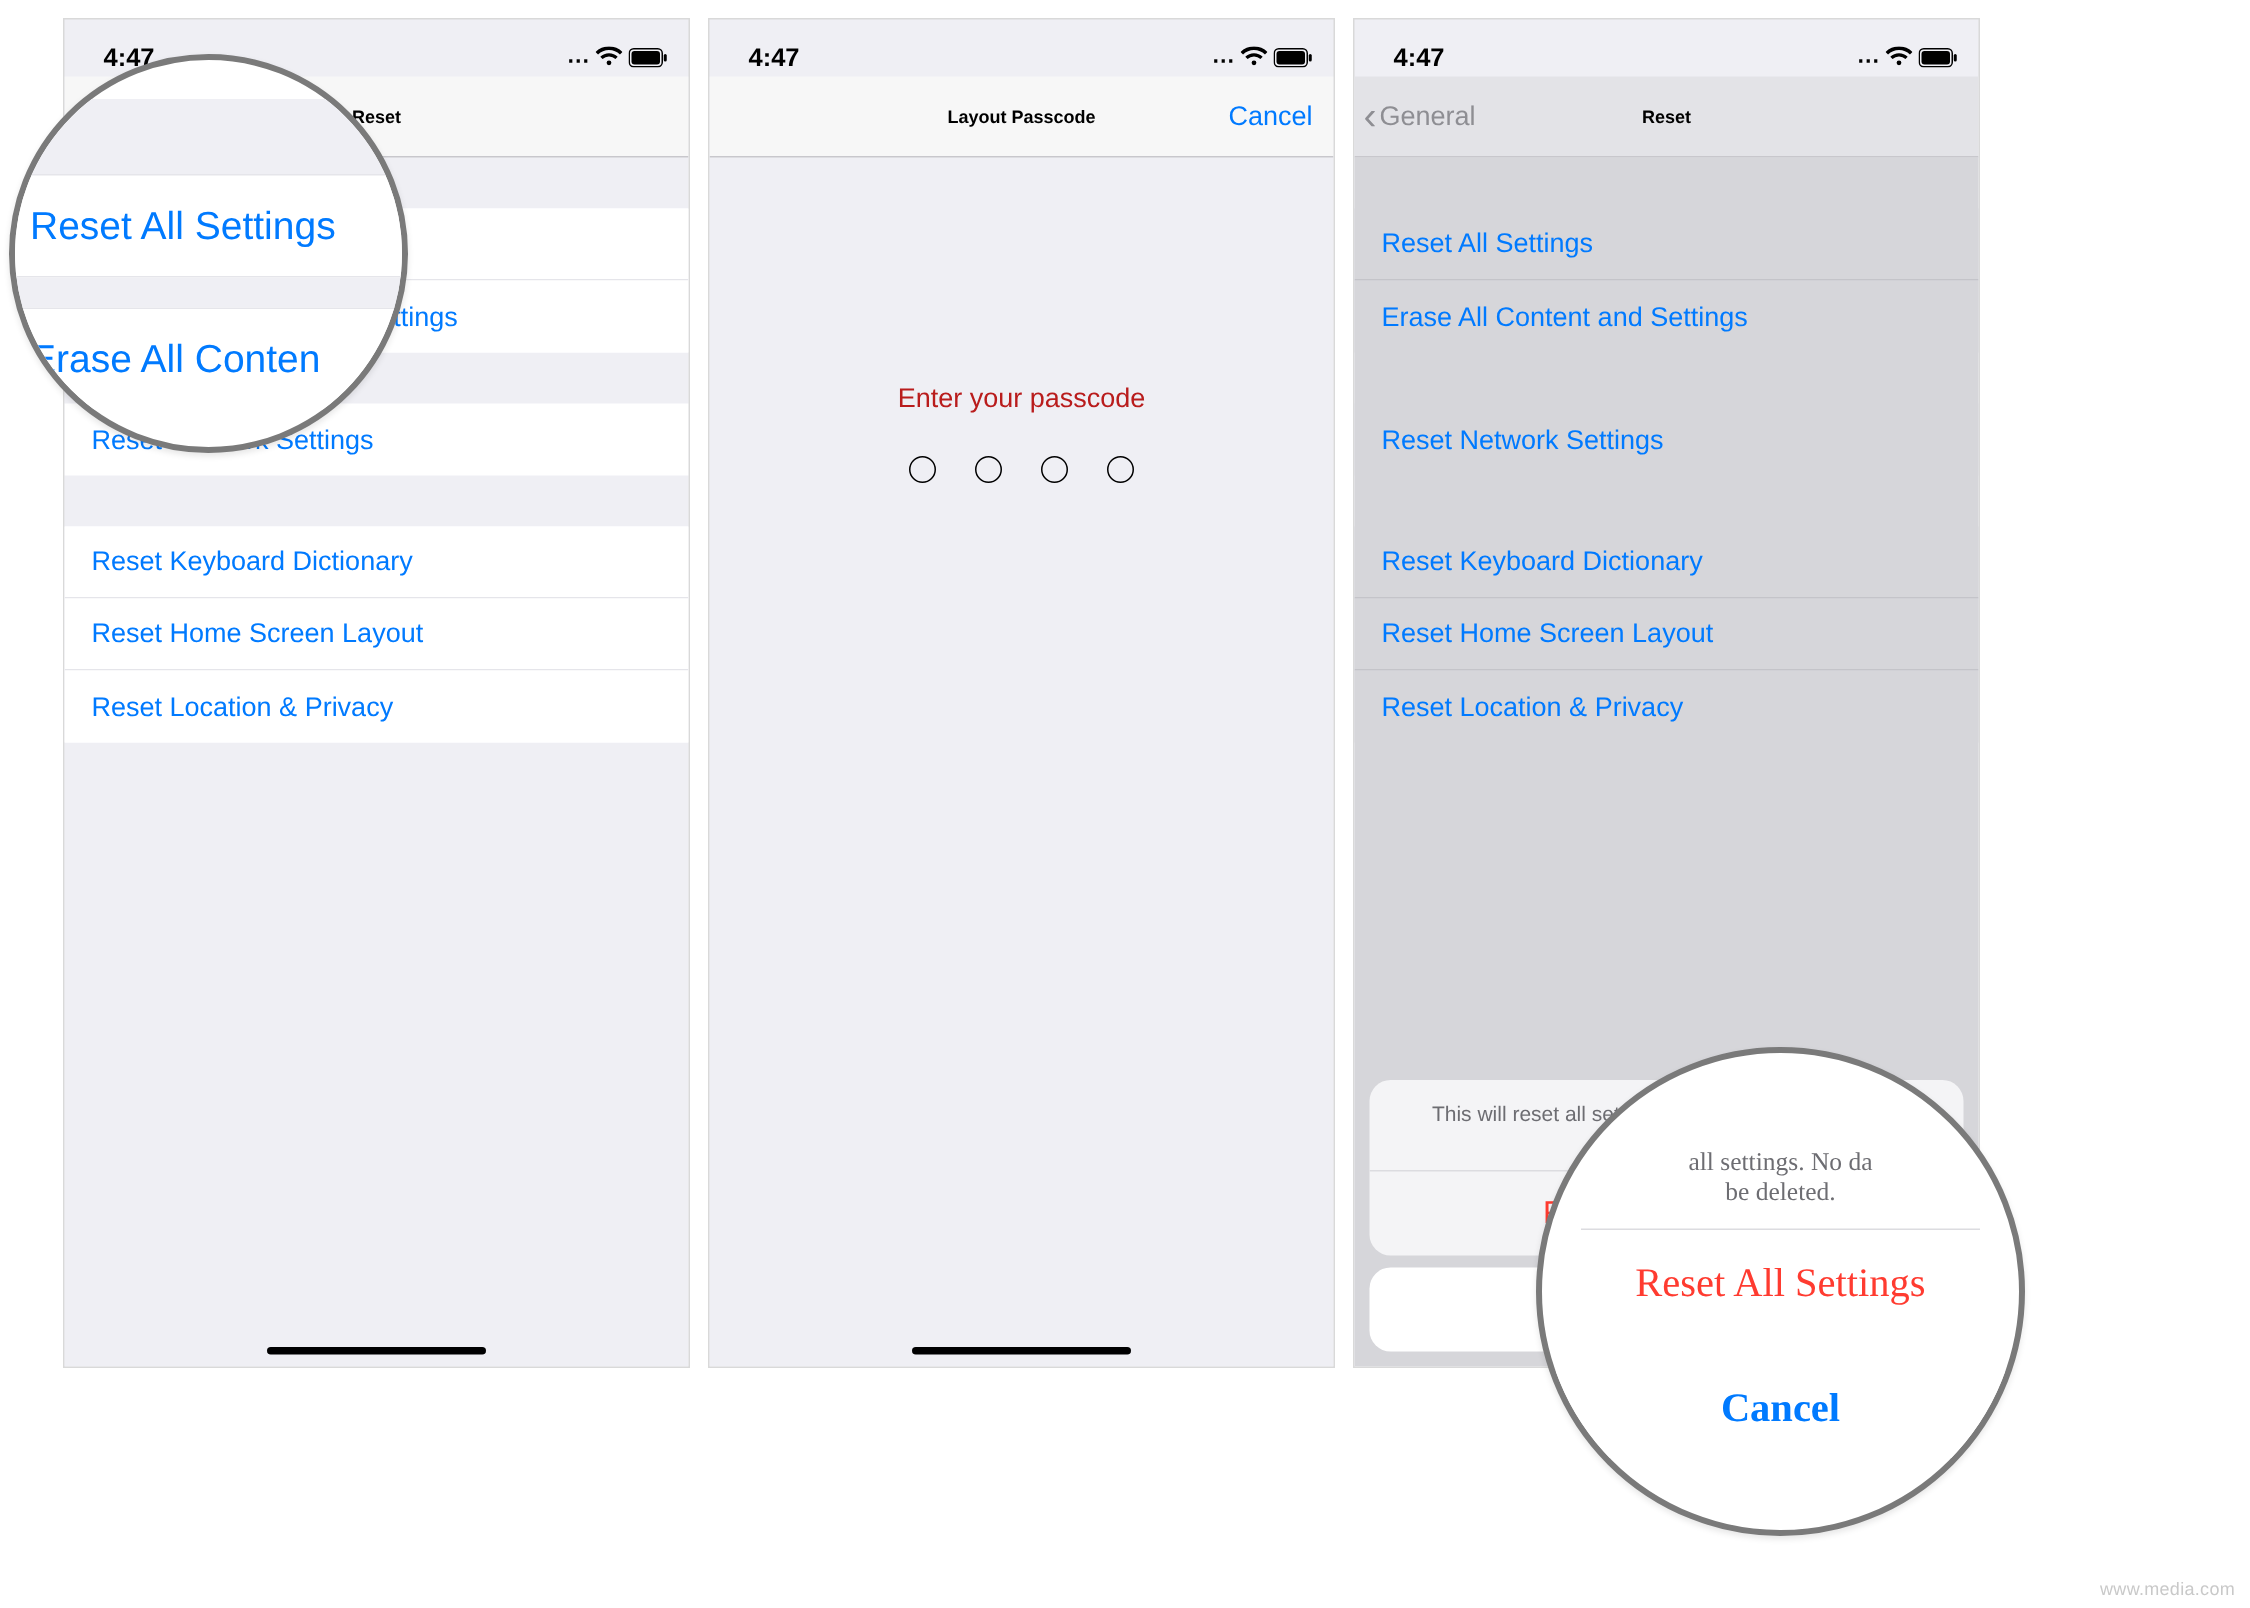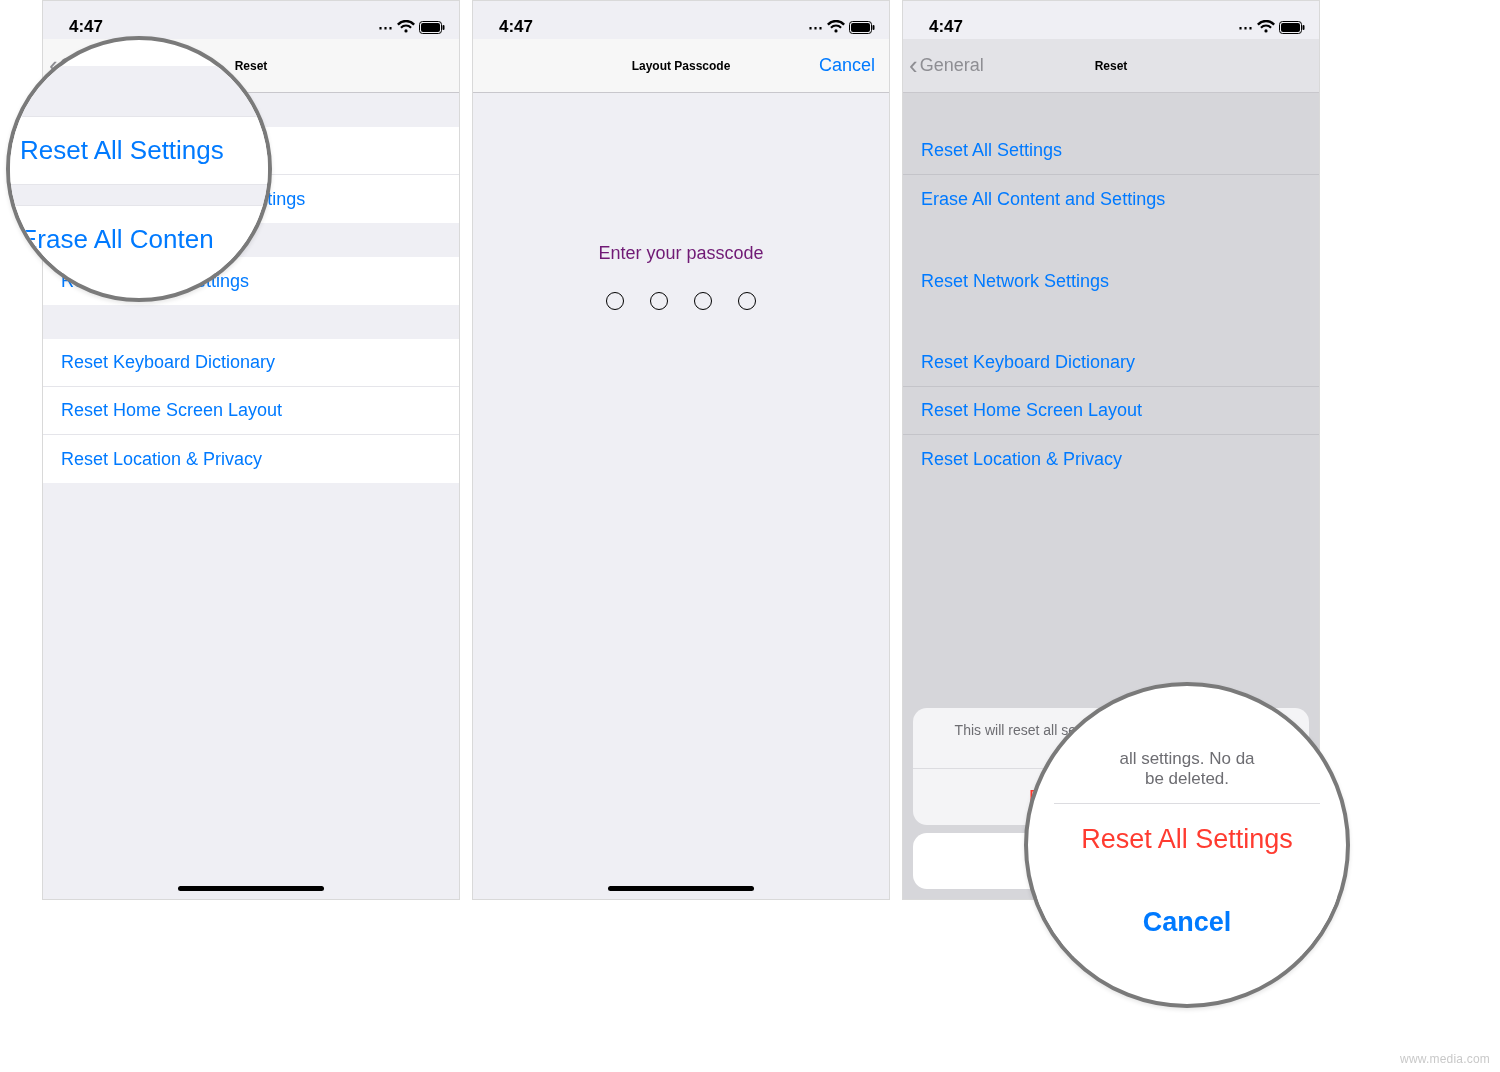--- a/index.html
+++ b/index.html
@@ -6,21 +6,21 @@
 body {
   background: #fff;
   font-family: -apple-system, "Helvetica Neue", Helvetica, Arial, sans-serif;
   position: relative;
   width: 1500px;
   height: 1072px;
 }
 .panels {
   display: flex;
   gap: 12px;
-  padding: 0 42px 0 42px;
+  padding: 12px 42px 0 42px;
 }
 .phone {
   width: 418px;
   height: 900px;
   border: 1px solid #d9d9d9;
   background: #efeff4;
   position: relative;
   overflow: hidden;
   display: flex;
   flex-direction: column;
@@ -85,21 +85,21 @@
   border-bottom: 1px solid #e5e5ea;
   background: #fff;
 }
 .phone.dim .row { background: #d6d6da; border-bottom-color: #c4c4c9; }
 .row:last-child { border-bottom: none; }
 .group:first-of-type { margin-top: 34px; }
 .passcode-wrap {
   margin-top: 150px;
   text-align: center;
 }
-.passcode-label { font-size: 18px; color: #701a75; }
+.passcode-label { font-size: 18px; color: #b91c1c; }
 .dots { margin-top: 28px; display: flex; justify-content: center; gap: 26px; }
 .dot {
   width: 18px; height: 18px;
   border: 1.6px solid #000;
   border-radius: 50%;
 }
 .home-indicator {
   position: absolute;
   bottom: 8px; left: 50%;
   transform: translateX(-50%);
@@ -159,22 +159,22 @@
   color: #007aff;
   font-size: 26px;
   padding: 18px 10px;
   background: #fff;
   border-top: 1px solid #e5e5ea;
   border-bottom: 1px solid #e5e5ea;
 }
 .mag1 .m-gap { height: 20px; background: #efeff4; }
 .mag2 {
   right: 150px;
-  bottom: 64px;
-  width: 326px; height: 326px;
+  bottom: 48px;
+  width: 326px; height: 326px; font-family: Liberation Serif, serif;
 }
 .mag2-inner {
   display: flex; flex-direction: column;
   align-items: center;
   padding: 0 8px;
 }
 .mag2-msg {
   text-align: center;
   font-size: 17px;
   color: #6d6d72;

